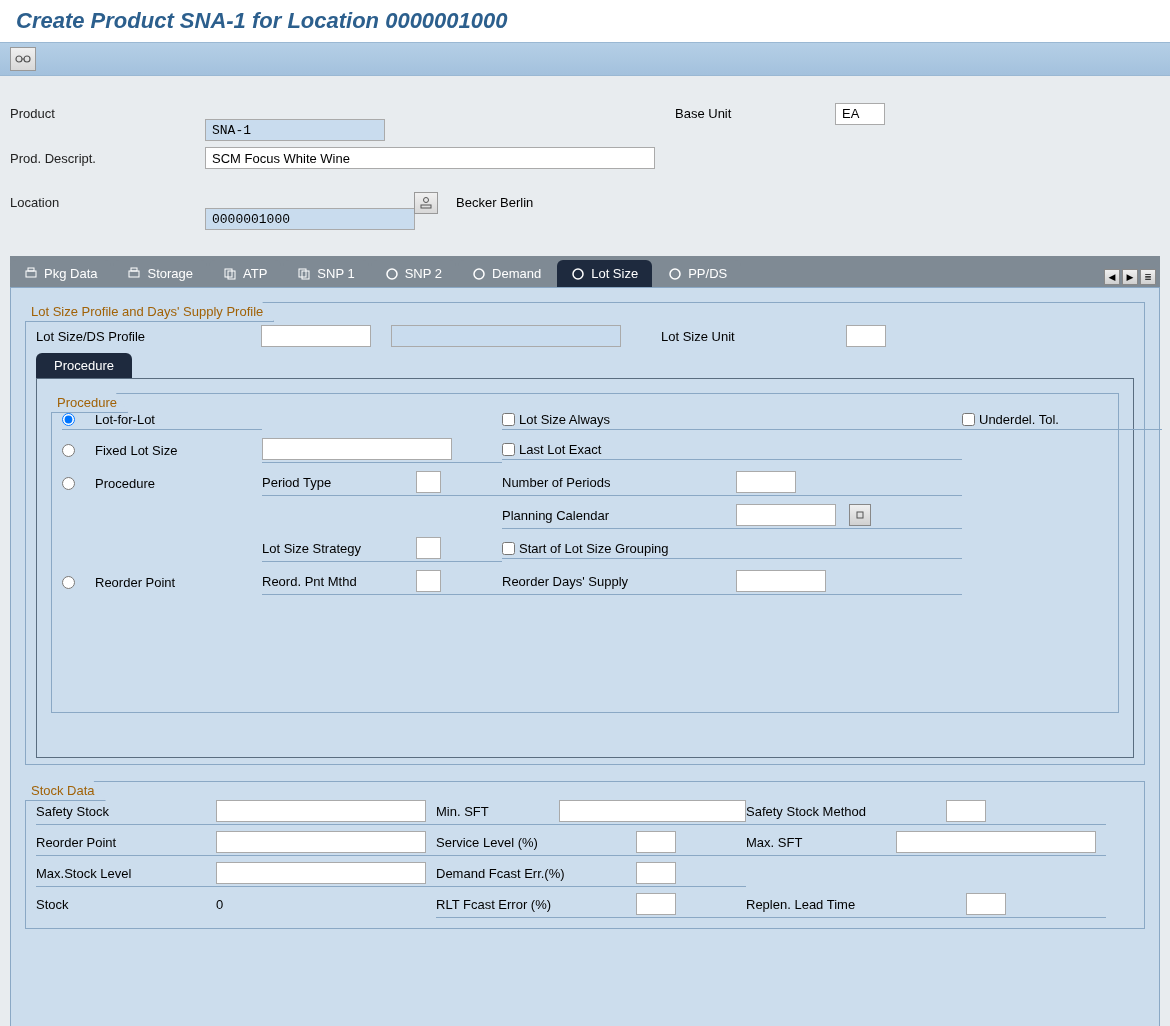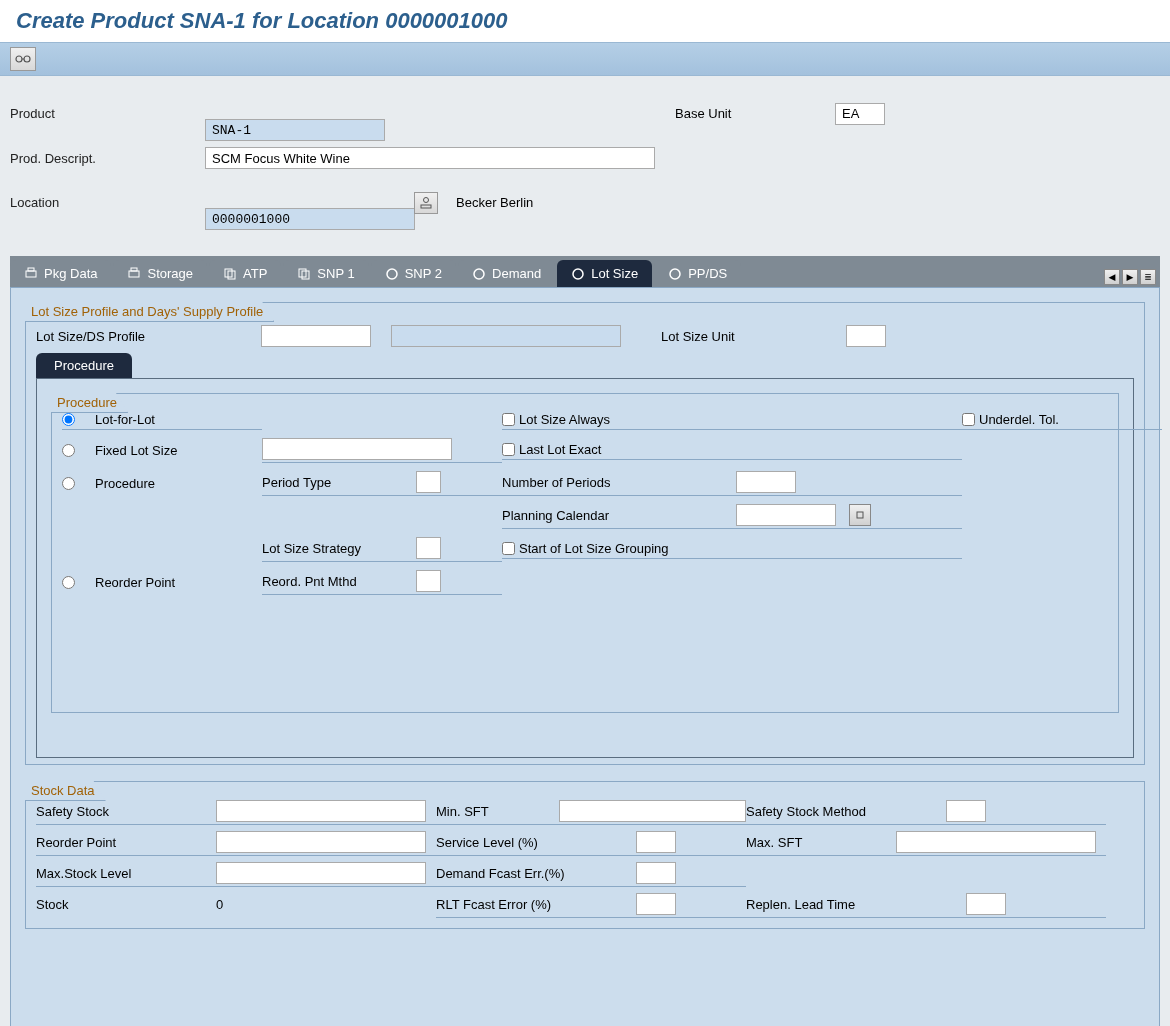--- a/index.html
+++ b/index.html
@@ -443,20 +443,24 @@
             <div></div>
 
             <label class="radio-item">
               <input type="radio" name="proc" style="">
               <span>Reorder Point</span>
             </label>
             <div class="field-underline">
               <span class="proc-row-label">Reord. Pnt Mthd</span>
               <input class="proc-mini-input" style="">
             </div>
+            <div class="field-underline">
+              <span style="width:220px; display:inline-block;">Reorder Days' Supply</span>
+              <input class="ds-input w90" style="">
+            </div>
             <div></div>
           </div>
         </div>
 
       </div>
     </div>
 
     <div class="groupbox">
       <div class="groupbox-title">Stock Data</div>
       <div class="stock-grid">

